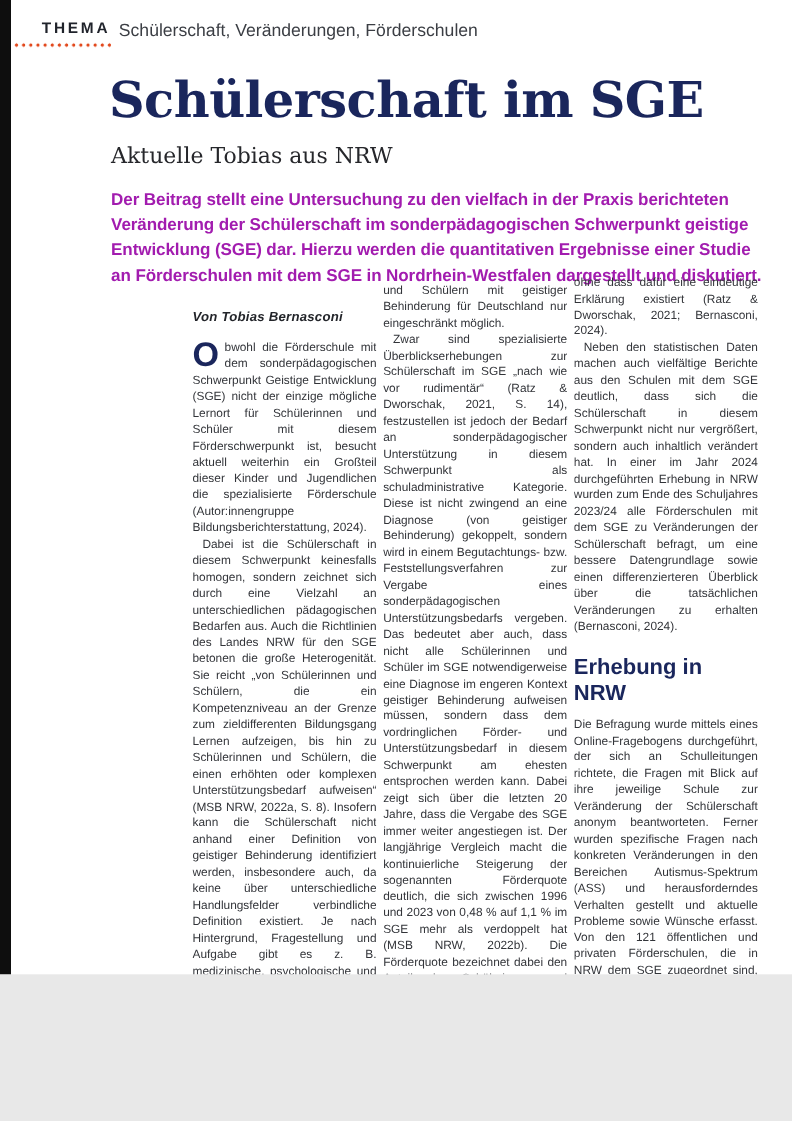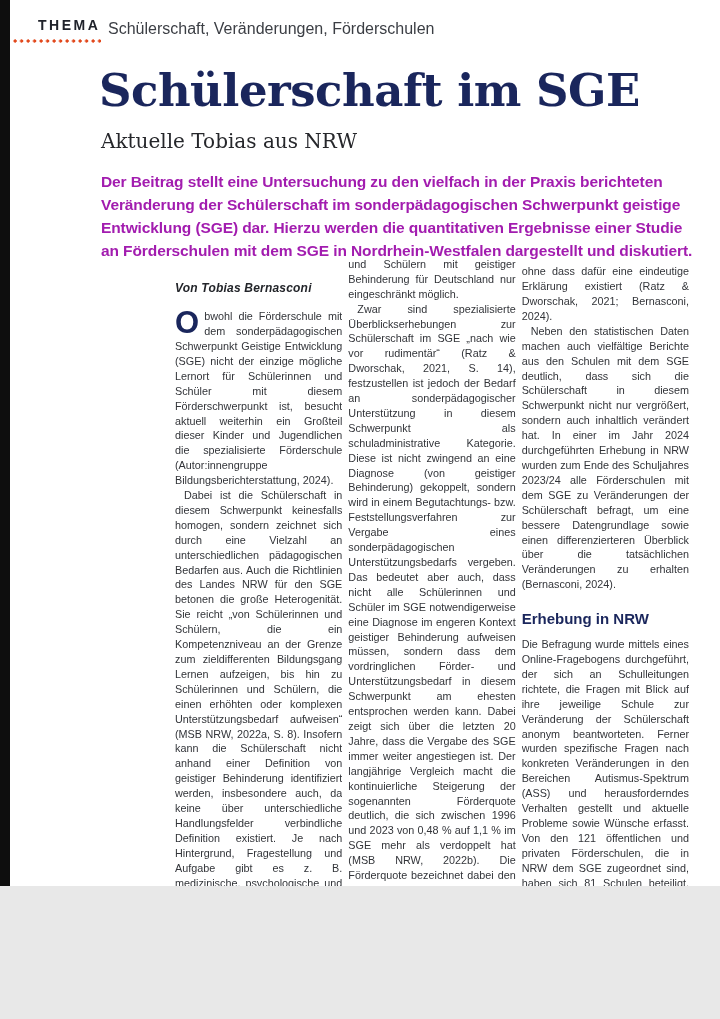--- a/index.html
+++ b/index.html
@@ -72,21 +72,21 @@
     hyphens:auto;-webkit-hyphens:auto;word-break:normal;
   }
   .col p.indent{text-indent:9px;}
   .dropcap{
     float:left;
     font-size:31px;line-height:26px;
     font-weight:bold;color:var(--navy);
     margin:1px 5px 0 0;
   }
   .section-heading{
-    font-size:15px;font-weight:bold;color:var(--navy);
+    font-size:20px;font-weight:bold;color:var(--navy);
     margin:18px 0 10px 0;
   }
   
   .footer{
     position:absolute;left:40px;top:982px;
     font-size:11.5px;color:#595b60;
   }
   .footer .pagenum{
     font-size:13px;font-weight:bold;color:#1a1a1a;margin-right:4px;
   }

